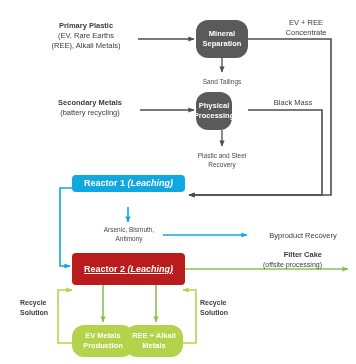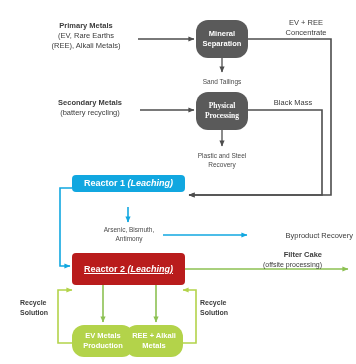--- a/index.html
+++ b/index.html
@@ -80,38 +80,38 @@
     <path d="M103,285 L103,322" stroke="#8cc152" stroke-width="1.6" fill="none" marker-end="url(#ah-green)"></path>
 
     <path d="M156,285 L156,322" stroke="#8cc152" stroke-width="1.6" fill="none" marker-end="url(#ah-green)"></path>
 
     <path d="M72,343 L58,343 L58,290 L72,290" stroke="#b3d34a" stroke-width="1.6" fill="none" marker-end="url(#ah-lgreen)"></path>
 
     <path d="M183,343 L196,343 L196,290 L183,290" stroke="#b3d34a" stroke-width="1.6" fill="none" marker-end="url(#ah-lgreen)"></path>
   </svg>
 
   <div class="lbl t-in" style="left:34px;top:21px;width:104px;">
-    <div class="b">Primary Metals</div>
+    <div class="b">Primary Plastic</div>
     <div>(EV, Rare Earths</div>
     <div>(REE), Alkali Metals)</div>
   </div>
 
   <div class="lbl t-in" style="left:40px;top:98px;width:100px;">
     <div class="b">Secondary Metals</div>
     <div>(battery recycling)</div>
   </div>
 
   <div class="node proc-box" style="left:196px;top:20px;width:52px;height:38px;">
     <div>
       <div>Mineral</div>
       <div>Separation</div>
     </div>
   </div>
 
-  <div class="node proc-box" style="left:196px;top:92px;width:52px;height:38px;font-family:Liberation Serif, serif;">
+  <div class="node proc-box" style="left:196px;top:92px;width:36px;height:38px;">
     <div>
       <div>Physical</div>
       <div>Processing</div>
     </div>
   </div>
 
   <div class="lbl t-strong" style="left:262px;top:18px;width:88px;">
     <div>EV + REE</div>
     <div>Concentrate</div>
   </div>
@@ -134,21 +134,21 @@
       <span>Reactor 1</span>
       <span class="ital">(Leaching)</span>
     </div>
   </div>
 
   <div class="lbl t-sm" style="left:84px;top:225px;width:90px;">
     <div>Arsenic, Bismuth,</div>
     <div>Antimony</div>
   </div>
 
-  <div class="lbl t-strong" style="left:253px;top:231px;width:100px;text-align:right;">
+  <div class="lbl t-strong" style="left:253px;top:231px;width:100px;text-align:center;">
     <div>Byproduct Recovery</div>
   </div>
 
   <div class="node reactor r2" style="left:72px;top:253px;width:113px;height:32px;">
     <div>
       <span>Reactor 2</span>
       <span class="ital">(Leaching)</span>
     </div>
   </div>
 

